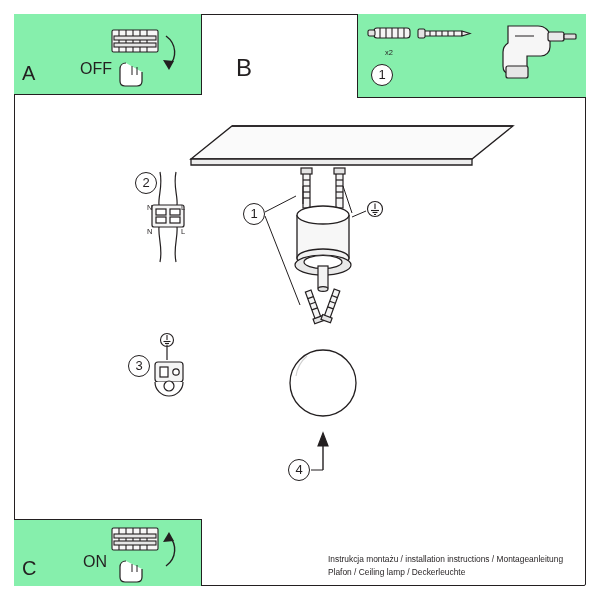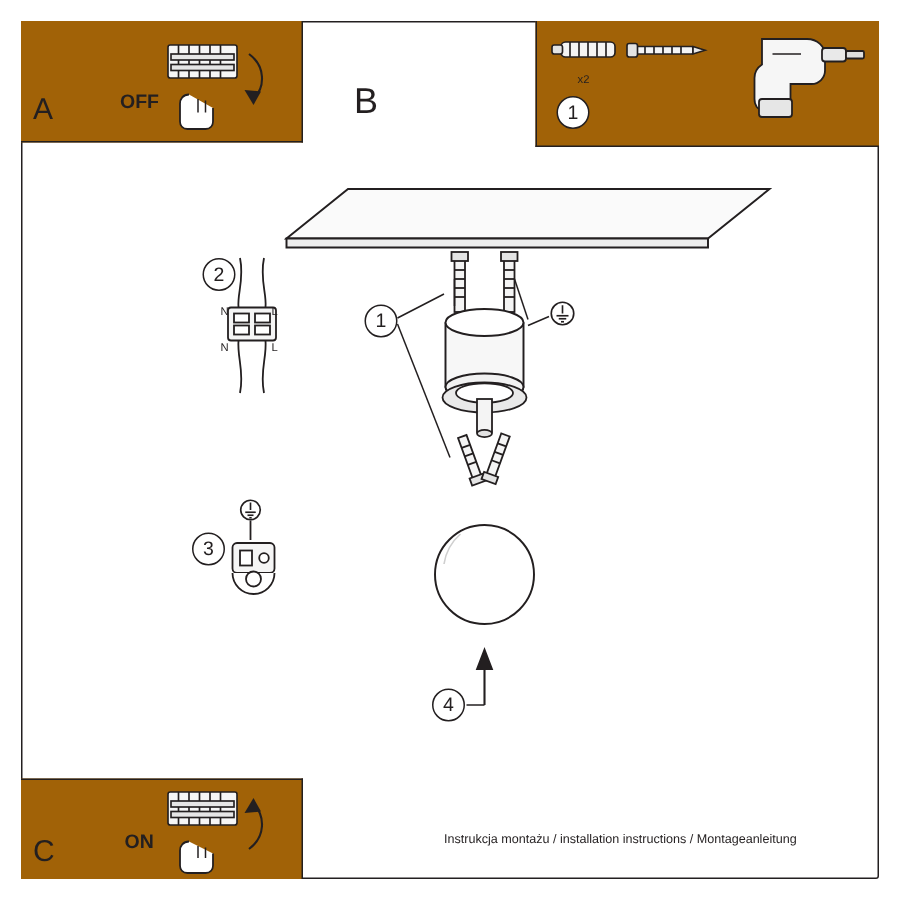--- a/index.html
+++ b/index.html
@@ -24,21 +24,21 @@
     width: 572px;
     height: 572px;
     border: 1.4px solid #231f20;
     border-radius: 2px;
     box-sizing: border-box;
   }
   .panel {
     position: absolute;
     border: 1.4px solid #231f20;
     box-sizing: border-box;
-    background: #a16207;
+    background: #86efac;
   }
   
   #panel-a { left: 14px; top: 14px; width: 188px; height: 81px; border-top: none; border-left: none; }
   
   #panel-1 { left: 357px; top: 14px; width: 229px; height: 84px; border-top: none; border-right: none; }
   
   #panel-c { left: 14px; top: 519px; width: 188px; height: 67px; border-bottom: none; border-left: none; }
 
   .letter {
     position: absolute;
@@ -47,22 +47,22 @@
     font-weight: 400;
     letter-spacing: 0.5px;
   }
   .bigletter {
     position: absolute;
     font-size: 23px;
     color: #231f20;
   }
   .word {
     position: absolute;
-    font-size: 13px;
-    font-weight: bold;
+    font-size: 16px;
+    font-weight: normal;
     color: #231f20;
   }
   .num-badge {
     position: absolute;
     width: 22px;
     height: 22px;
     border: 1.4px solid #231f20;
     border-radius: 50%;
     box-sizing: border-box;
     font-size: 13px;
@@ -71,21 +71,21 @@
     color: #231f20;
     background: #ffffff;
   }
   .caption {
     position: absolute;
     font-size: 8.4px;
     color: #231f20;
     line-height: 13px;
     text-align: left;
   }
-  .caption div { white-space: nowrap; }
+  .caption div { white-space: nowrap; margin-left: 32px; }
   svg { display: block; }
   .lbl-small {
     position: absolute;
     font-size: 7.5px;
     color: #231f20;
   }
   #art { position: absolute; left: 0; top: 0; }
 </style>
 </head>
 <body>
@@ -305,15 +305,16 @@
   <div class="num-badge" style="left:128px; top:355px;">3</div>
   <div class="num-badge" style="left:288px; top:459px;">4</div>
 
   <div class="lbl-small" style="left:147px; top:203px;">N</div>
   <div class="lbl-small" style="left:181px; top:203px;">L</div>
   <div class="lbl-small" style="left:147px; top:227px;">N</div>
   <div class="lbl-small" style="left:181px; top:227px;">L</div>
 
   <div class="caption" style="left:296px; top:553px; width:250px;">
     <div>Instrukcja montażu / installation instructions / Montageanleitung</div>
+    <div>Plafon / Ceiling lamp / Deckerleuchte</div>
   </div>
 
 </div>
 
 </body></html>

